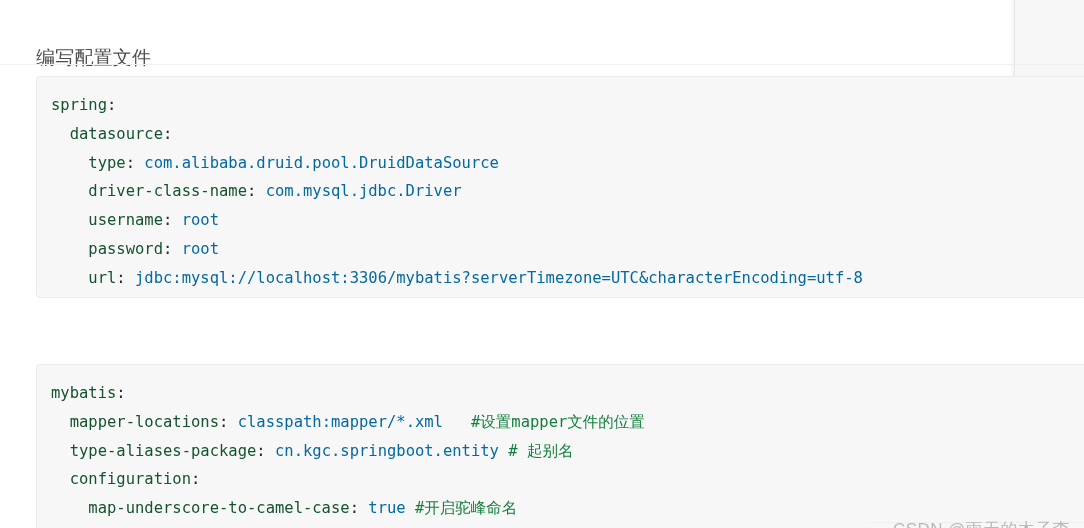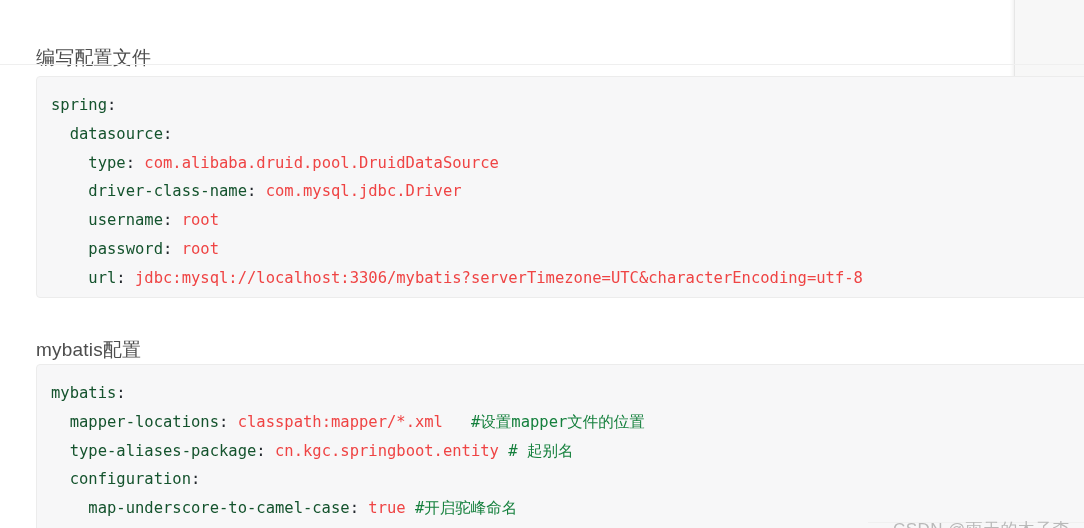--- a/index.html
+++ b/index.html
@@ -100,21 +100,21 @@
     font-size: 15.5px;
     line-height: 28.8px;
     white-space: pre;
     color: #24292e;
     background: transparent;
   }
   .code-line { display: block; height: 28.8px; }
 
   .tok-key   { color: #14532d; font-weight: 400; }
   .tok-punct { color: #24292e; }
-  .tok-val   { color: #ef4444; }
+  .tok-val   { color: #0369a1; }
   .tok-comment { color: #15803d; }
 
   
   .watermark {
     position: absolute;
     right: 14px;
     bottom: 6px;
     font-size: 17px;
     color: #b9b9b9;
     font-family: "Liberation Sans", "DejaVu Sans", sans-serif;
@@ -138,21 +138,20 @@
   <div class="top-right-card"></div>
 
   <h2 class="heading heading-1">编写配置文件</h2>
 
   <div class="rule"></div>
 
   <div class="codeblock codeblock-1">
     <pre class="code" id="code-0"><span class="code-line"><span class="tok-key">spring</span><span class="tok-punct">:</span></span><span class="code-line"><span class="tok-punct">  </span><span class="tok-key">datasource</span><span class="tok-punct">:</span></span><span class="code-line"><span class="tok-punct">    </span><span class="tok-key">type</span><span class="tok-punct">: </span><span class="tok-val">com.alibaba.druid.pool.DruidDataSource</span></span><span class="code-line"><span class="tok-punct">    </span><span class="tok-key">driver-class-name</span><span class="tok-punct">: </span><span class="tok-val">com.mysql.jdbc.Driver</span></span><span class="code-line"><span class="tok-punct">    </span><span class="tok-key">username</span><span class="tok-punct">: </span><span class="tok-val">root</span></span><span class="code-line"><span class="tok-punct">    </span><span class="tok-key">password</span><span class="tok-punct">: </span><span class="tok-val">root</span></span><span class="code-line"><span class="tok-punct">    </span><span class="tok-key">url</span><span class="tok-punct">: </span><span class="tok-val">jdbc:mysql://localhost:3306/mybatis?serverTimezone=UTC&amp;characterEncoding=utf-8</span></span></pre>
   </div>
 
-  <h2 class="heading heading-2">mybatis配置</h2>
 
   <div class="codeblock codeblock-2">
     <pre class="code" id="code-1"><span class="code-line"><span class="tok-key">mybatis</span><span class="tok-punct">:</span></span><span class="code-line"><span class="tok-punct">  </span><span class="tok-key">mapper-locations</span><span class="tok-punct">: </span><span class="tok-val">classpath:mapper/*.xml</span><span class="tok-punct">   </span><span class="tok-comment">#设置mapper文件的位置</span></span><span class="code-line"><span class="tok-punct">  </span><span class="tok-key">type-aliases-package</span><span class="tok-punct">: </span><span class="tok-val">cn.kgc.springboot.entity</span><span class="tok-punct"> </span><span class="tok-comment"># 起别名</span></span><span class="code-line"><span class="tok-punct">  </span><span class="tok-key">configuration</span><span class="tok-punct">:</span></span><span class="code-line"><span class="tok-punct">    </span><span class="tok-key">map-underscore-to-camel-case</span><span class="tok-punct">: </span><span class="tok-val">true</span><span class="tok-punct"> </span><span class="tok-comment">#开启驼峰命名</span></span></pre>
   </div>
 
   <div class="watermark-line"></div>
   <div class="watermark">CSDN @雨天的木子李</div>
 
 </div>
 

